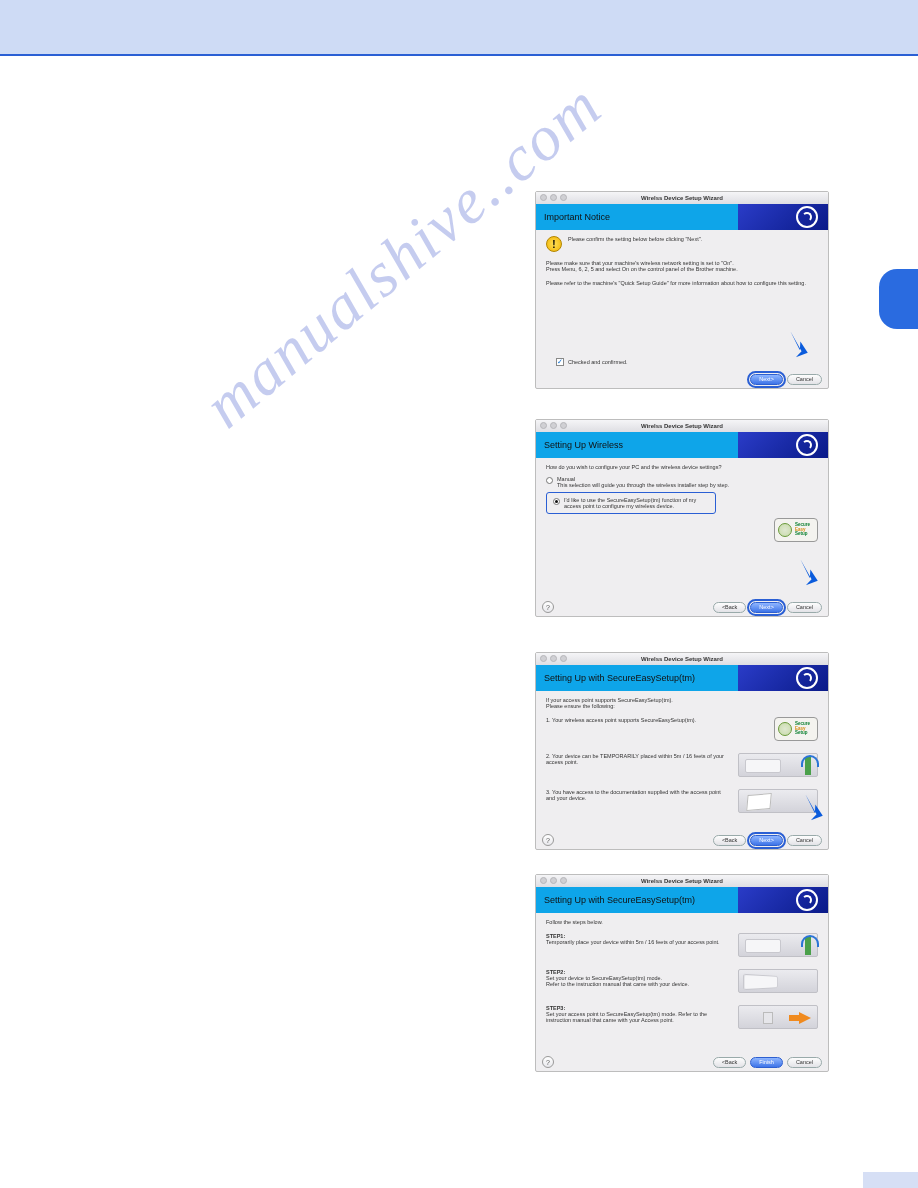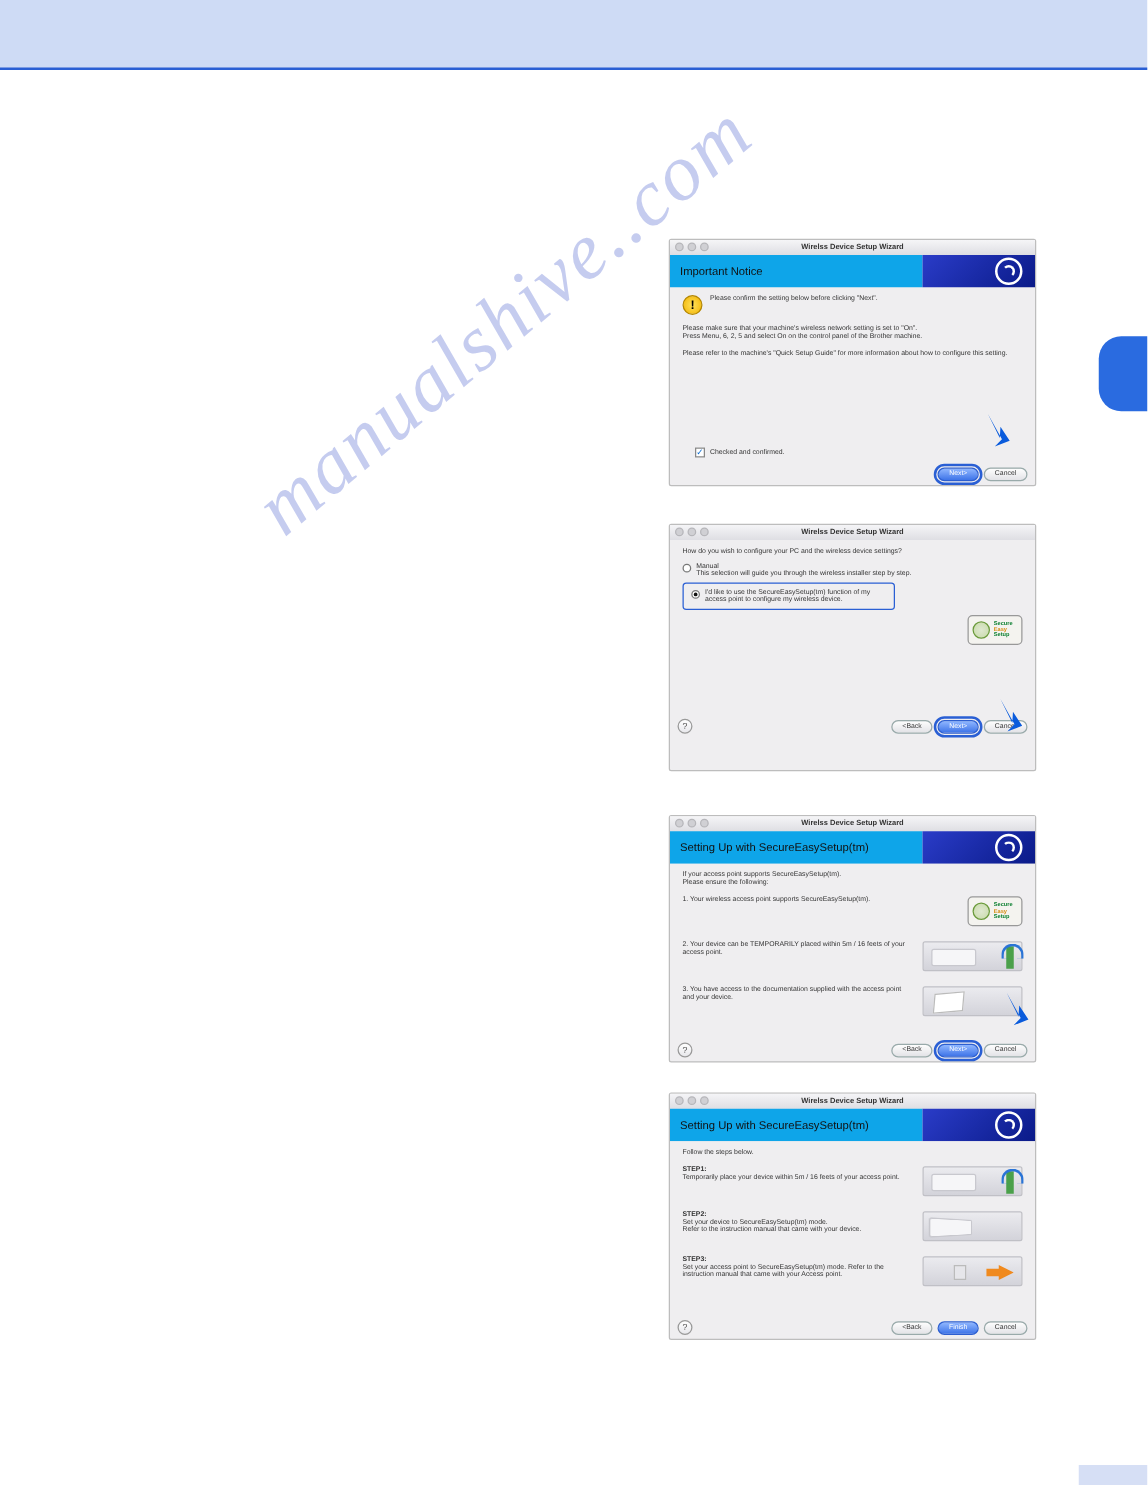--- a/index.html
+++ b/index.html
@@ -119,20 +119,28 @@
 
   <div class="wizard w2">
     <div class="wiz-titlebar">
       <div class="mac-dots">
           <span></span>
           <span></span>
           <span></span>
         </div>
       <span class="wiz-titlebar-text">Wirelss Device Setup Wizard</span>
     </div>
+    <div class="wiz-header">
+      <div class="wiz-header-text">Setting Up Wireless</div>
+      <div class="wiz-header-swirl">
+          <div class="swirl-circle">
+            <div class="swirl-inner"></div>
+          </div>
+        </div>
+    </div>
     <div class="wiz-body">
       <div>How do you wish to configure your PC and the wireless device settings?</div>
       <div class="radio-row">
         <div class="radio"></div>
         <div>
           <div>Manual</div>
           <div>This selection will guide you through the wireless installer step by step.</div>
         </div>
       </div>
       <div class="option-box" style="width:170px;">

